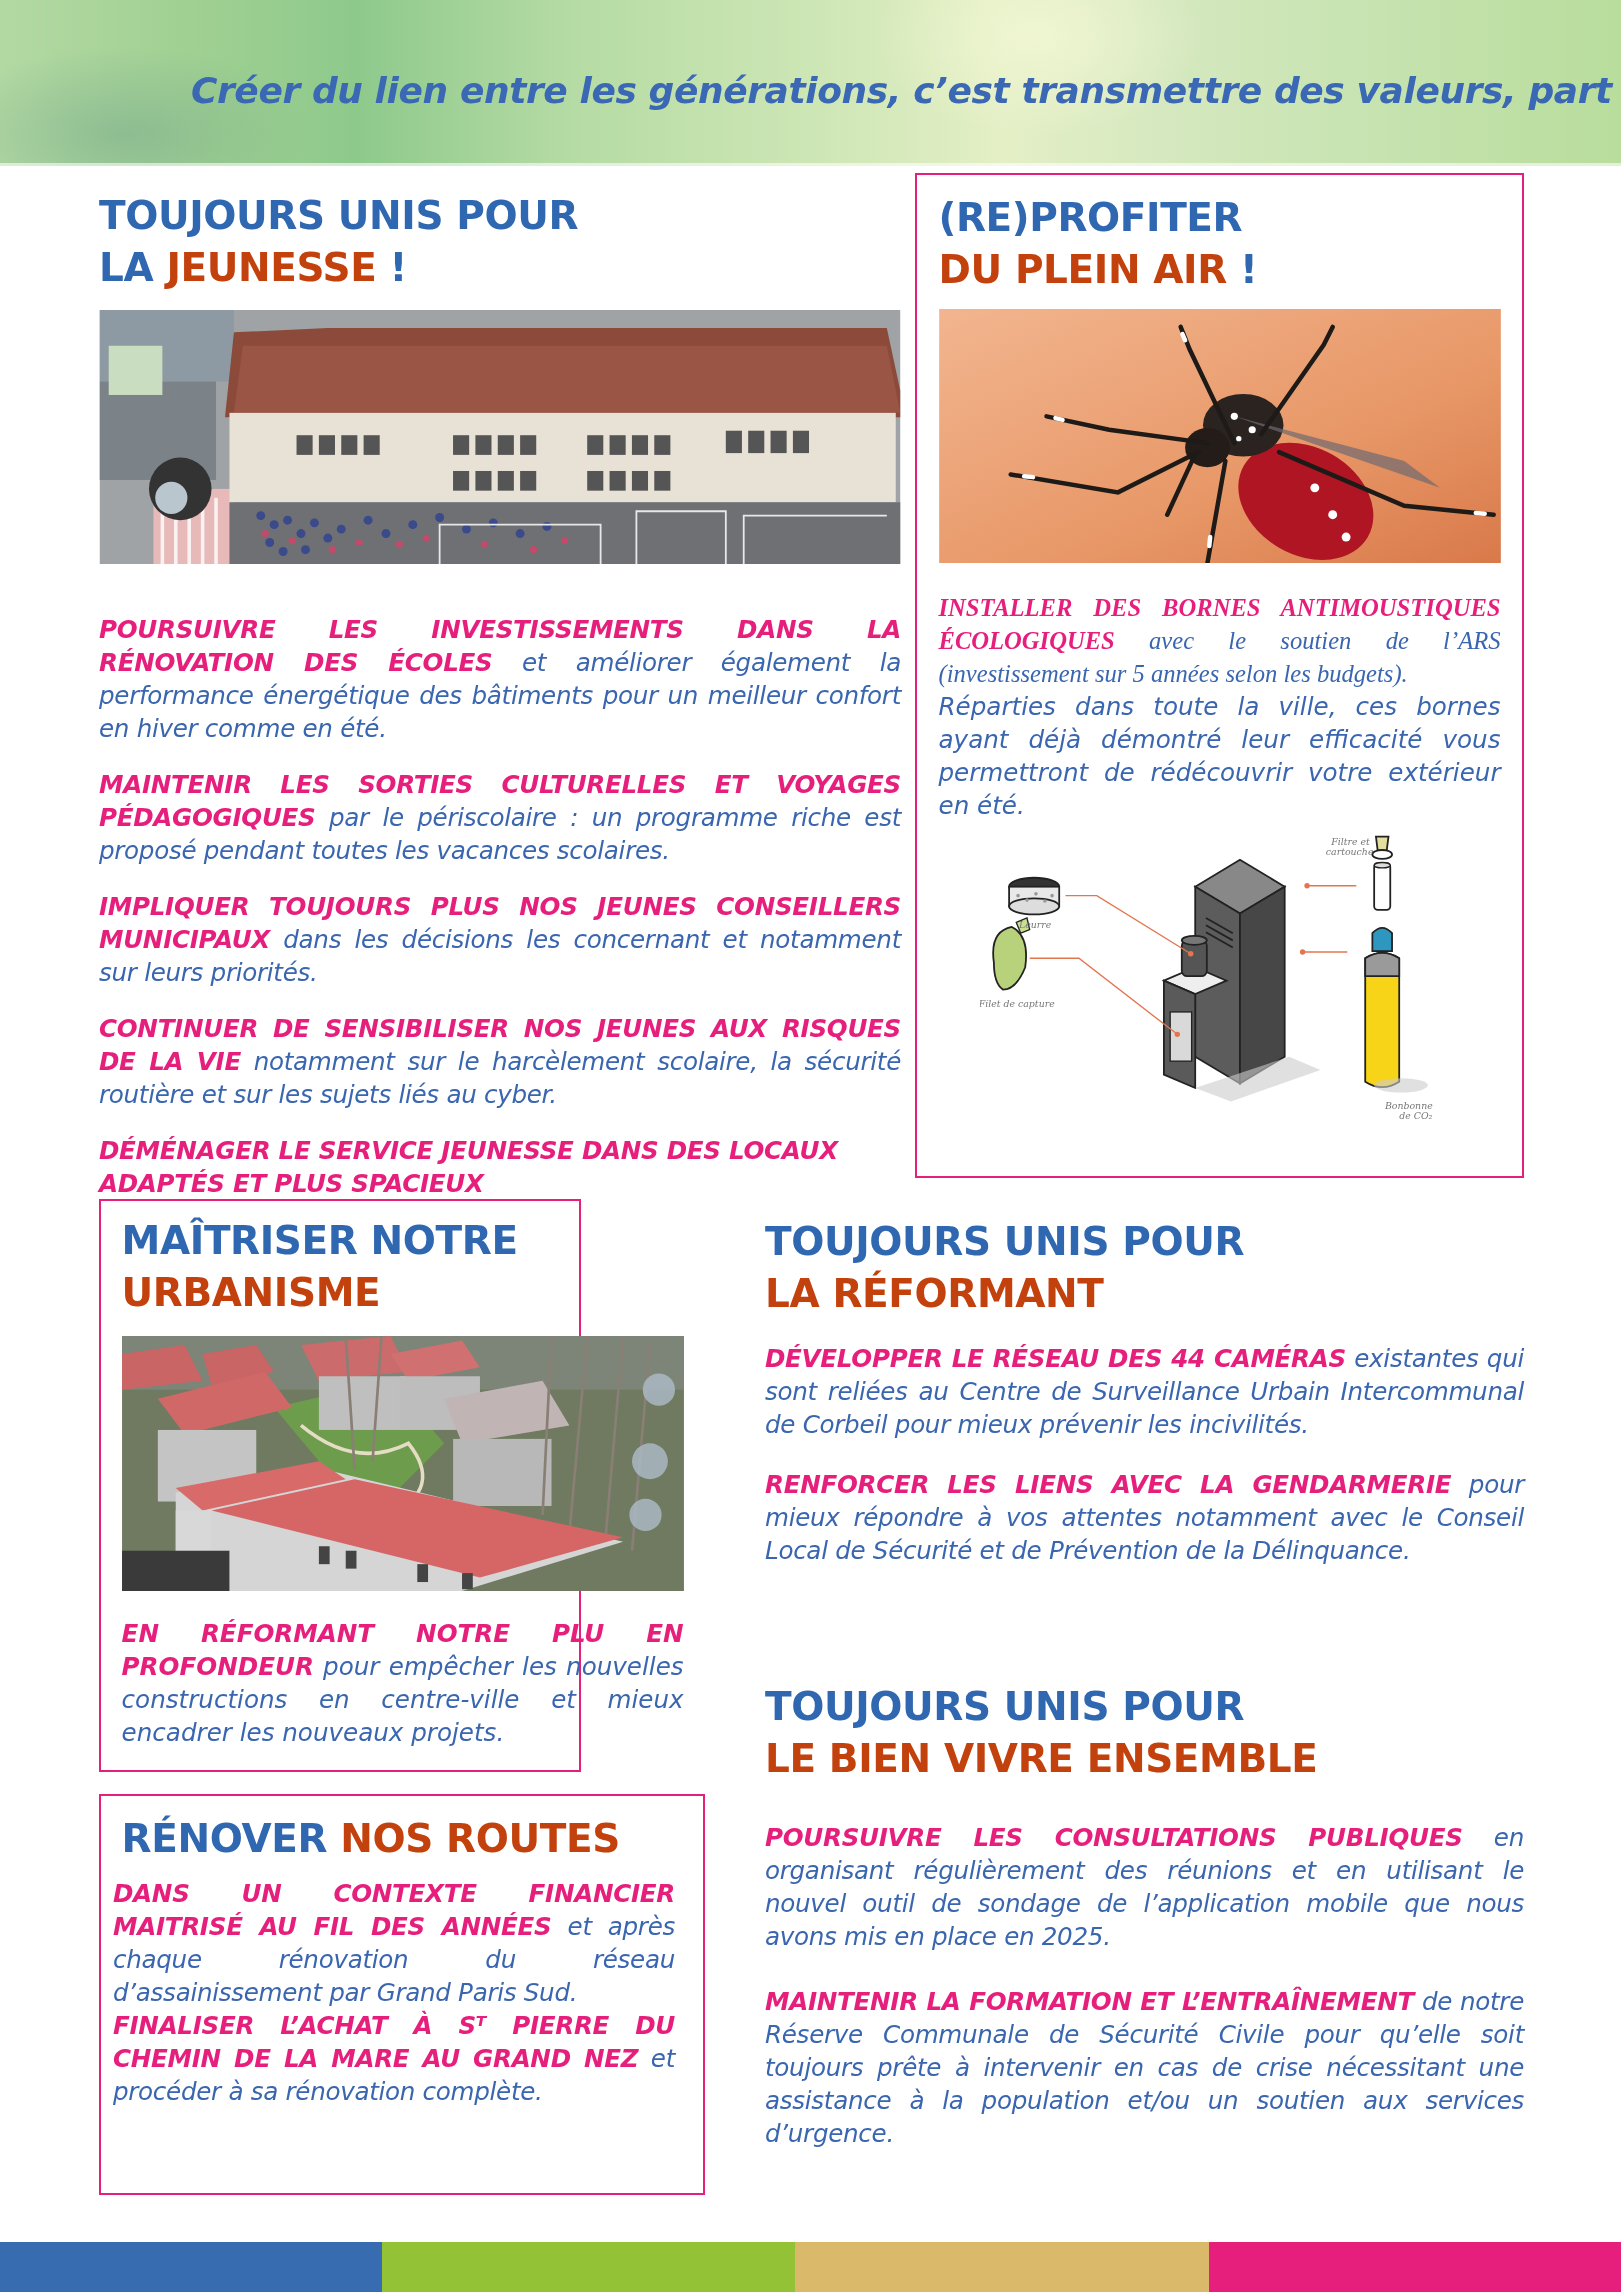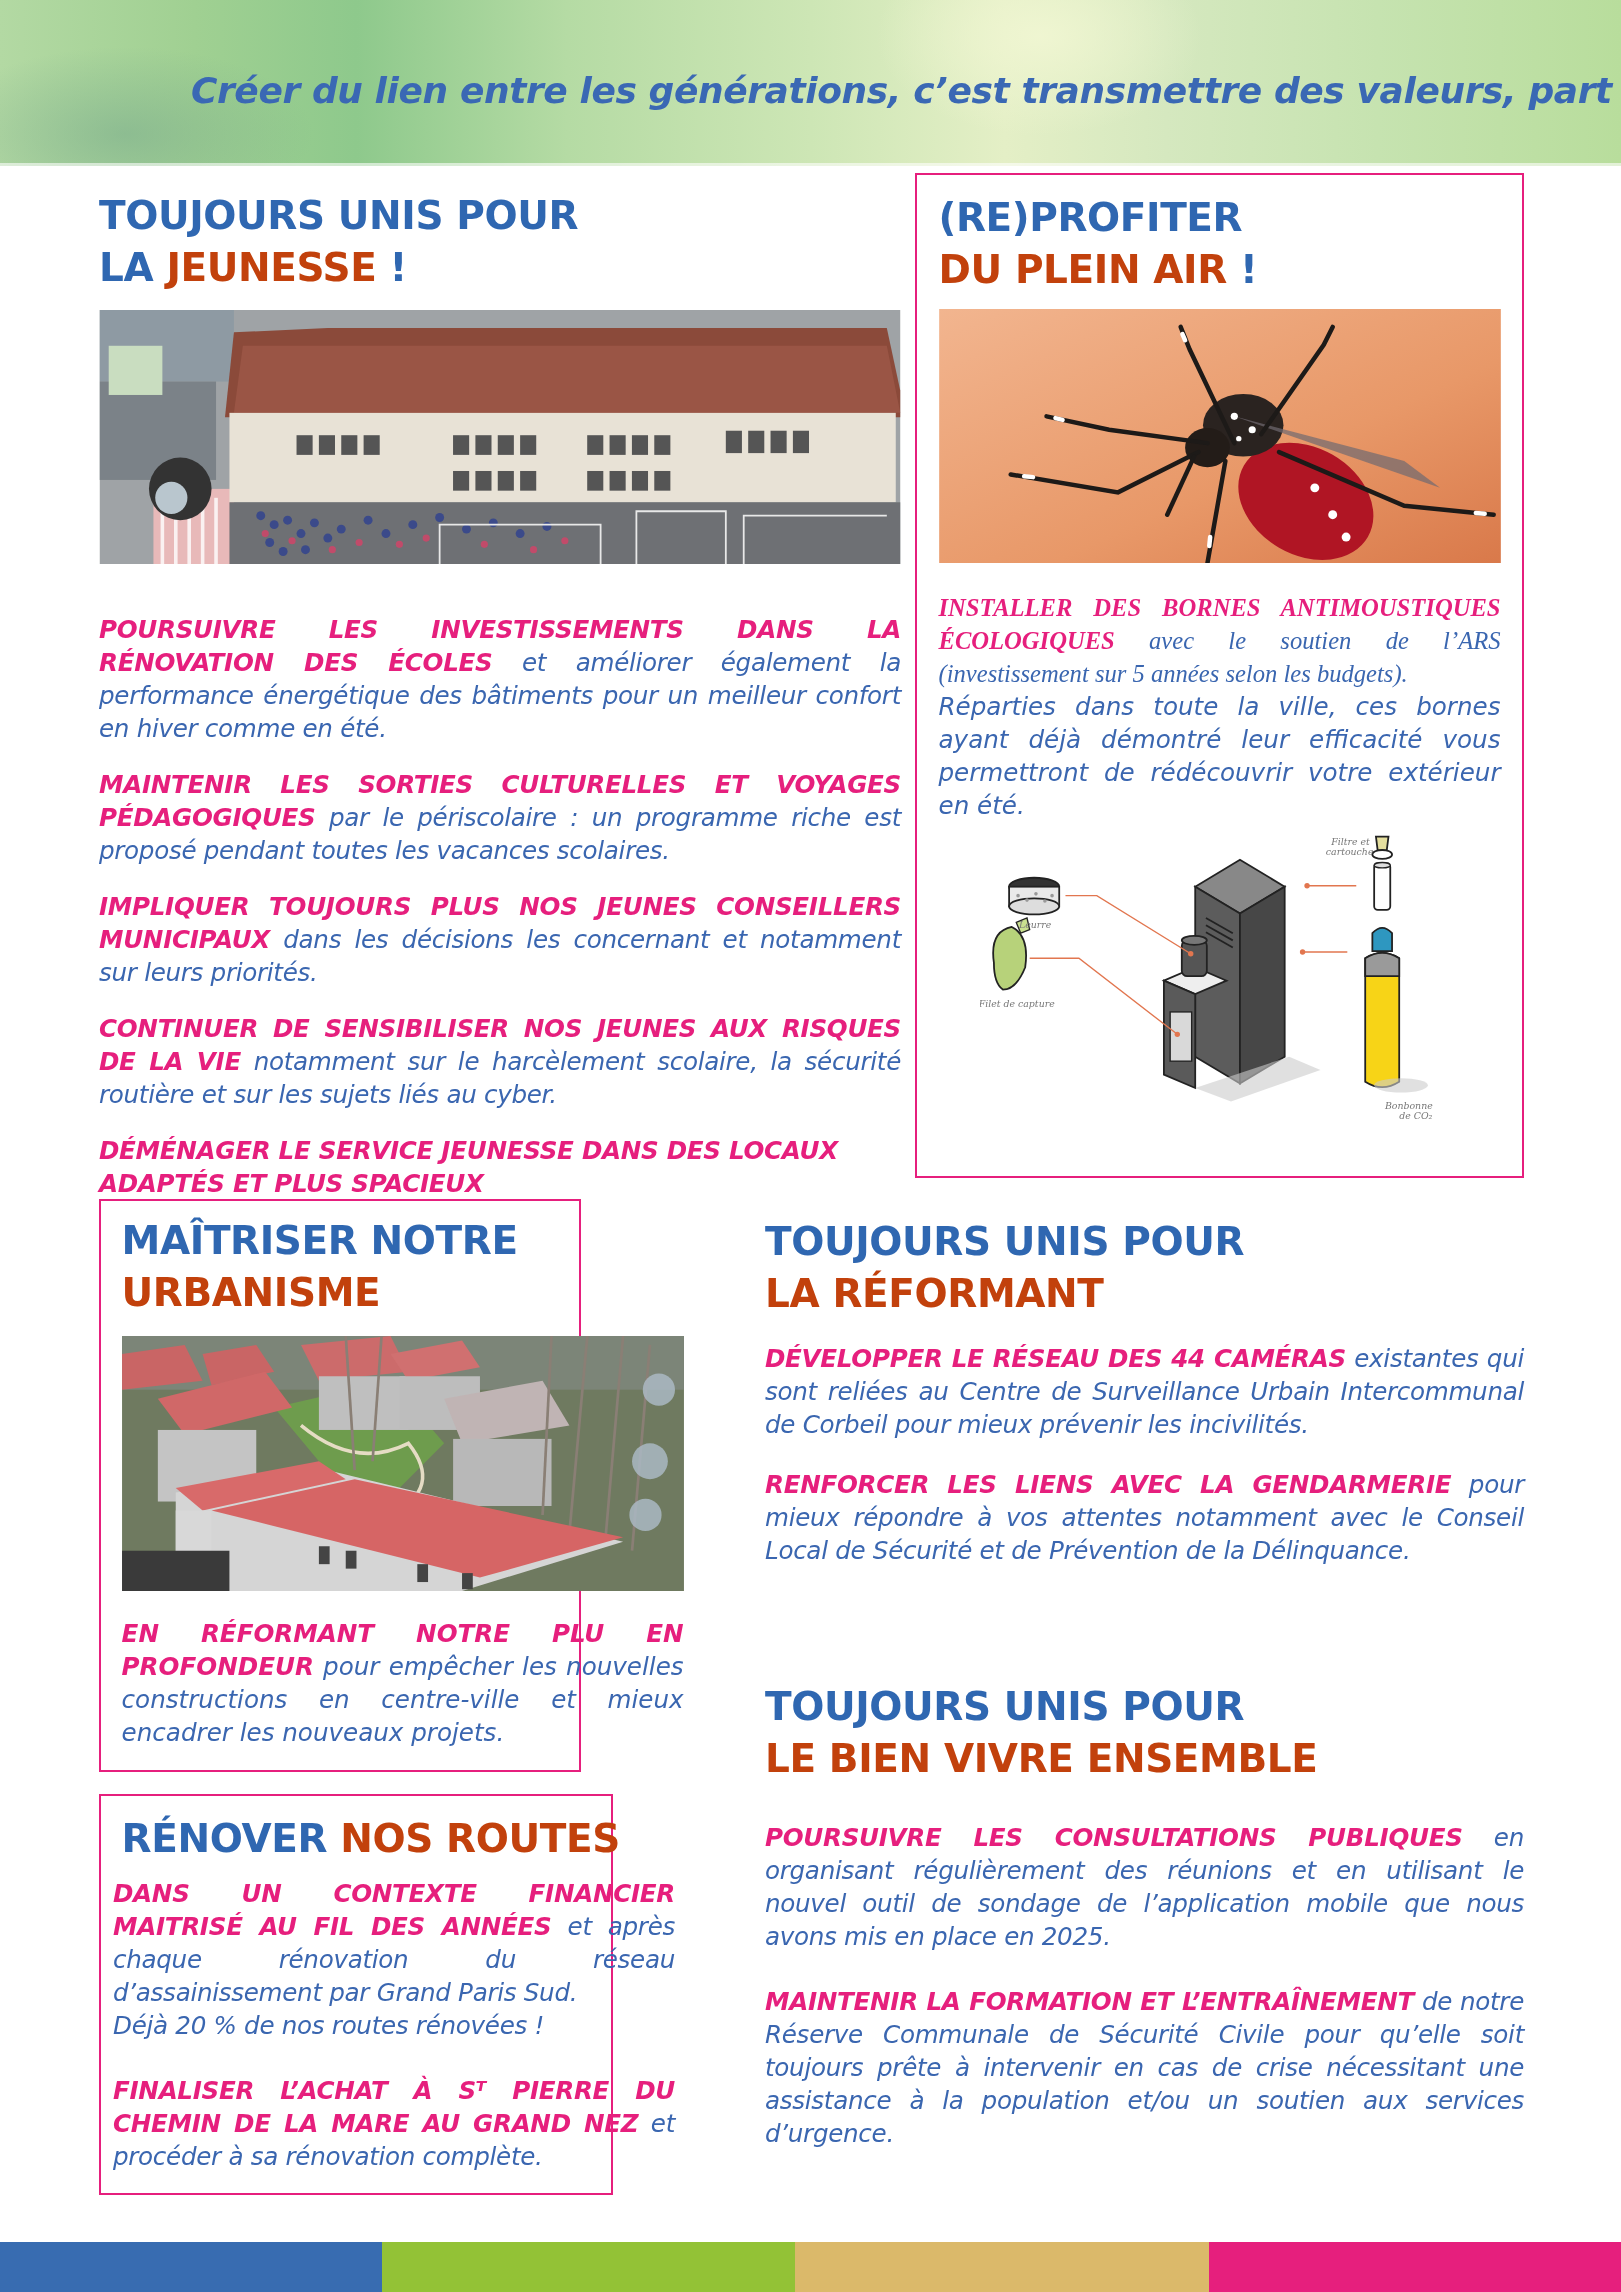--- a/index.html
+++ b/index.html
@@ -314,27 +314,26 @@
           <rect x="380" y="265" width="12" height="18"></rect>
         </g>
       <rect x="0" y="240" width="120" height="45" fill="#3a3a3a"></rect>
     </svg>
   </div>
   <div style="position:absolute; left:20.6px; top:416px; width:562px;">
     <p class="para" style="letter-spacing:0;"><span class="lead">EN RÉFORMANT NOTRE PLU EN PROFONDEUR</span><span> pour empêcher les nouvelles constructions en centre-ville et mieux encadrer les nouveaux projets.</span></p>
   </div>
 </div>
 
-<div class="boxed" style="left:99px; top:1794px; width:514px; height:401px;">
+<div class="boxed" style="left:99px; top:1794px; width:606px; height:401px;">
   <div class="h2" style="position:absolute; left:20.6px; top:17px; white-space:nowrap;">
     <span class="blue">RÉNOVER </span><span class="pink">NOS ROUTES</span>
   </div>
   <div style="position:absolute; left:12px; top:81px; width:562px;">
     <p class="para"><span class="lead">DANS UN CONTEXTE FINANCIER MAITRISÉ AU FIL DES ANNÉES</span><span> et après chaque rénovation du réseau d’assainissement par Grand Paris Sud.</span></p>
-    <p class="para" style="margin-bottom:32px;"><span>Déjà 20 % de nos routes rénovées !</span></p>
     <p class="para"><span class="lead">FINALISER L’ACHAT À Sᵀ PIERRE DU CHEMIN DE LA MARE AU GRAND NEZ</span><span> et procéder à sa rénovation complète.</span></p>
   </div>
 </div>
 
 <div class="block" style="left:765px; top:1216px; width:759px;">
   <div class="h2">
     <div class="blue">TOUJOURS UNIS POUR</div>
     <div class="pink">LA RÉFORMANT</div>
   </div>
   <div style="margin-top:21.5px;">

